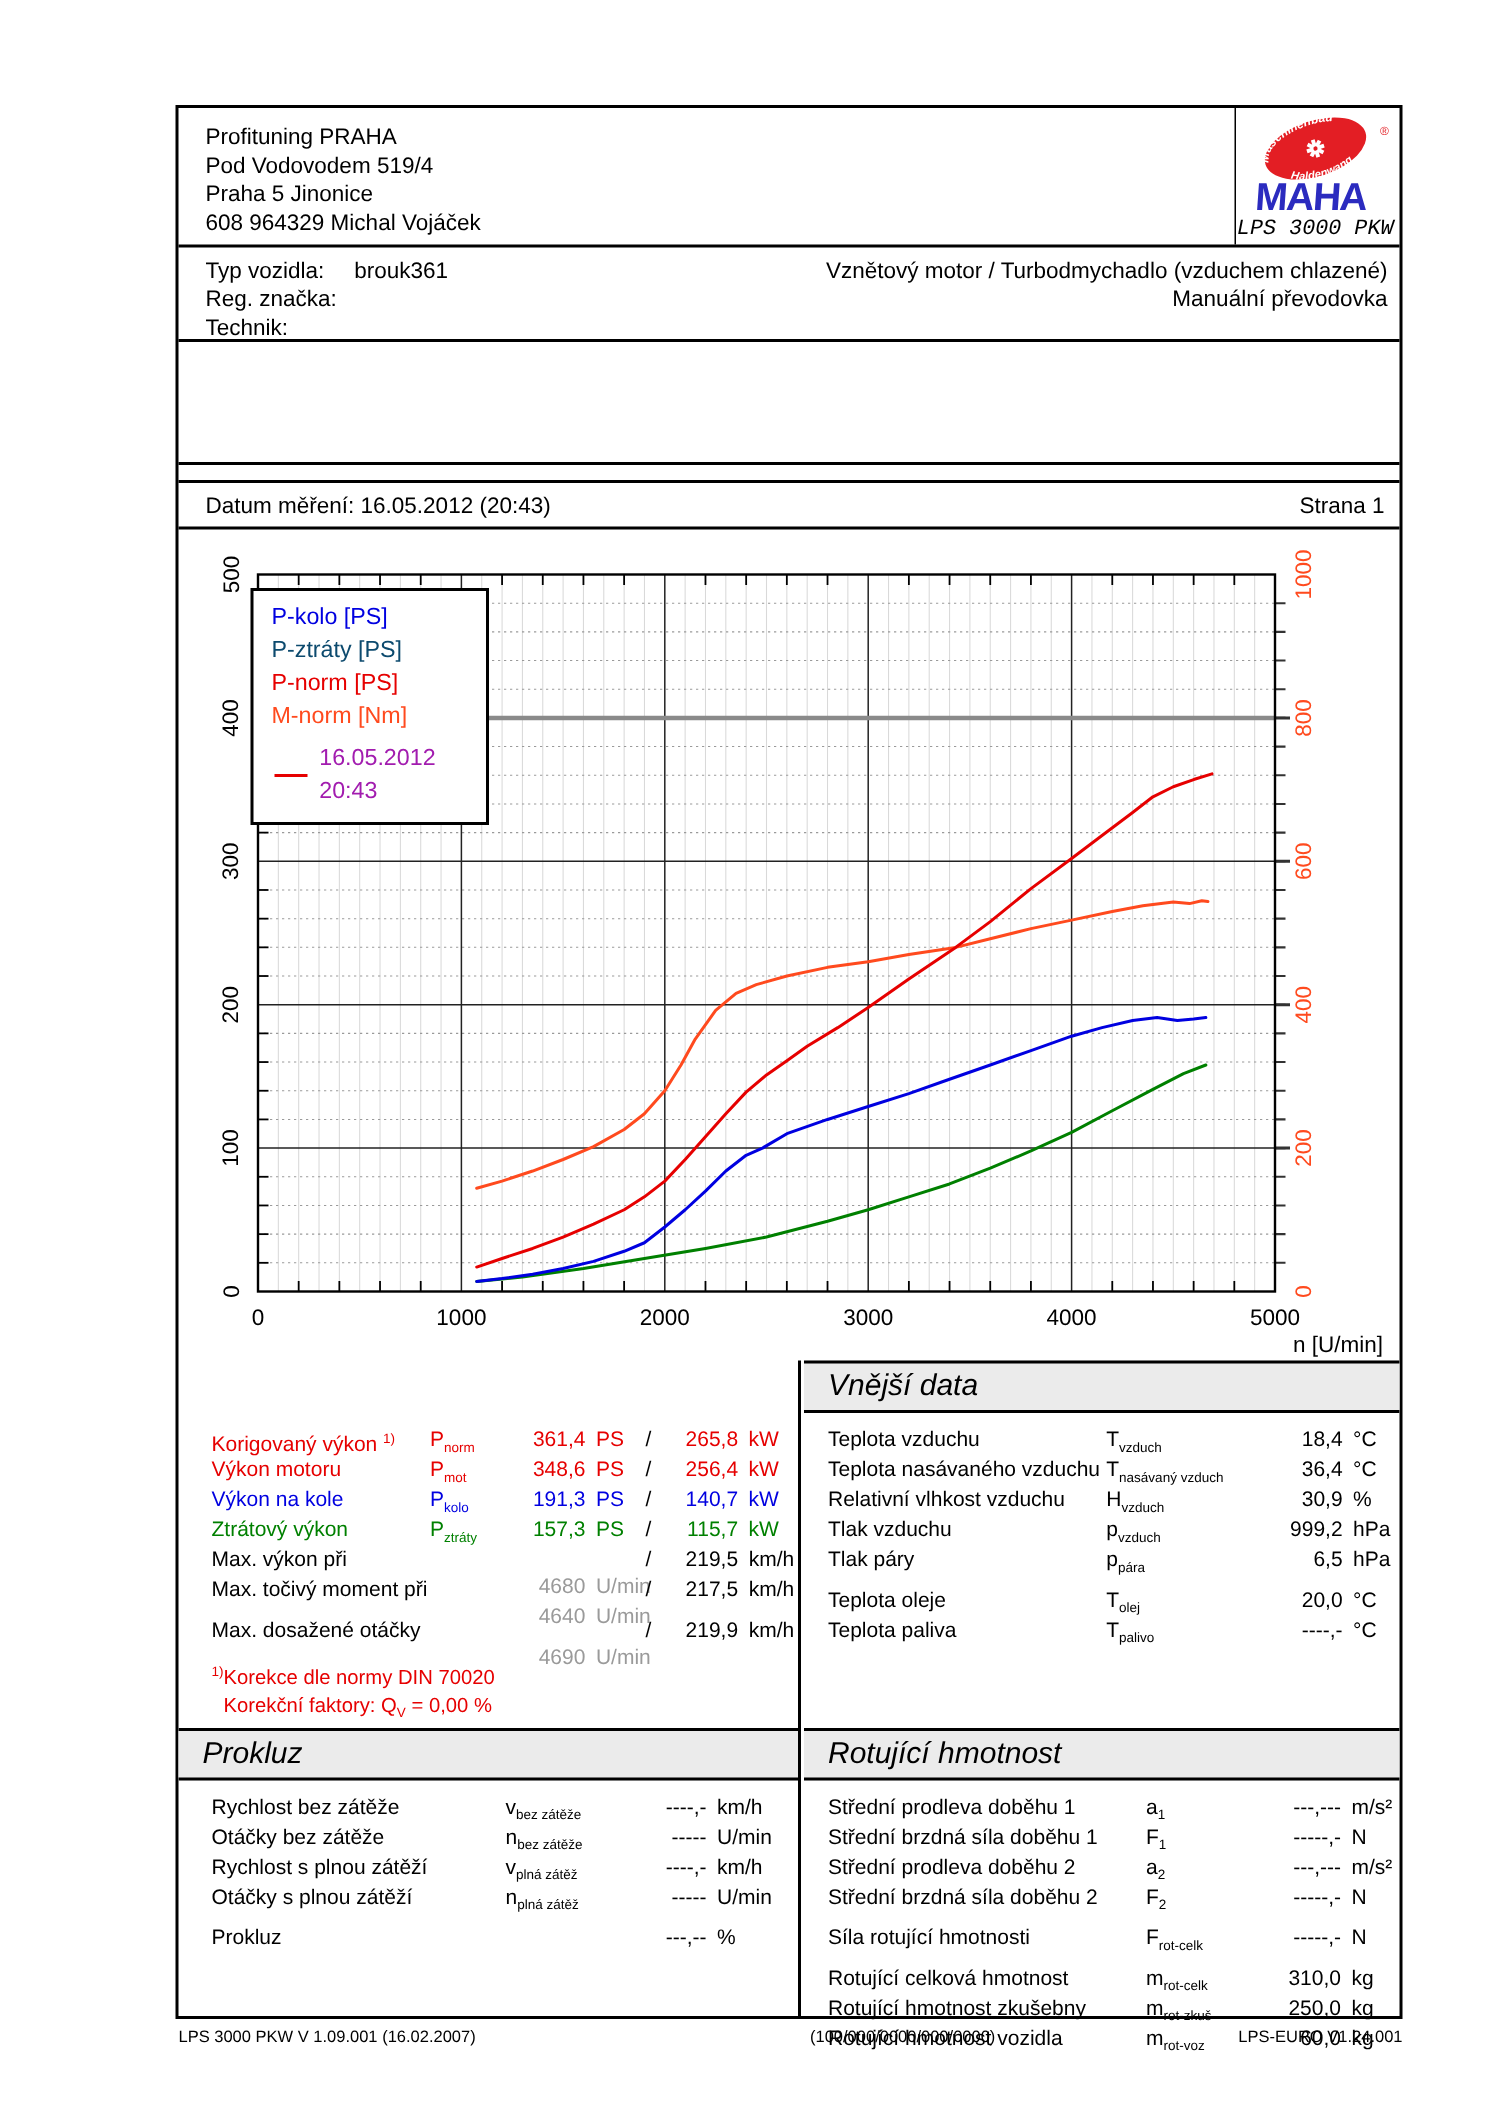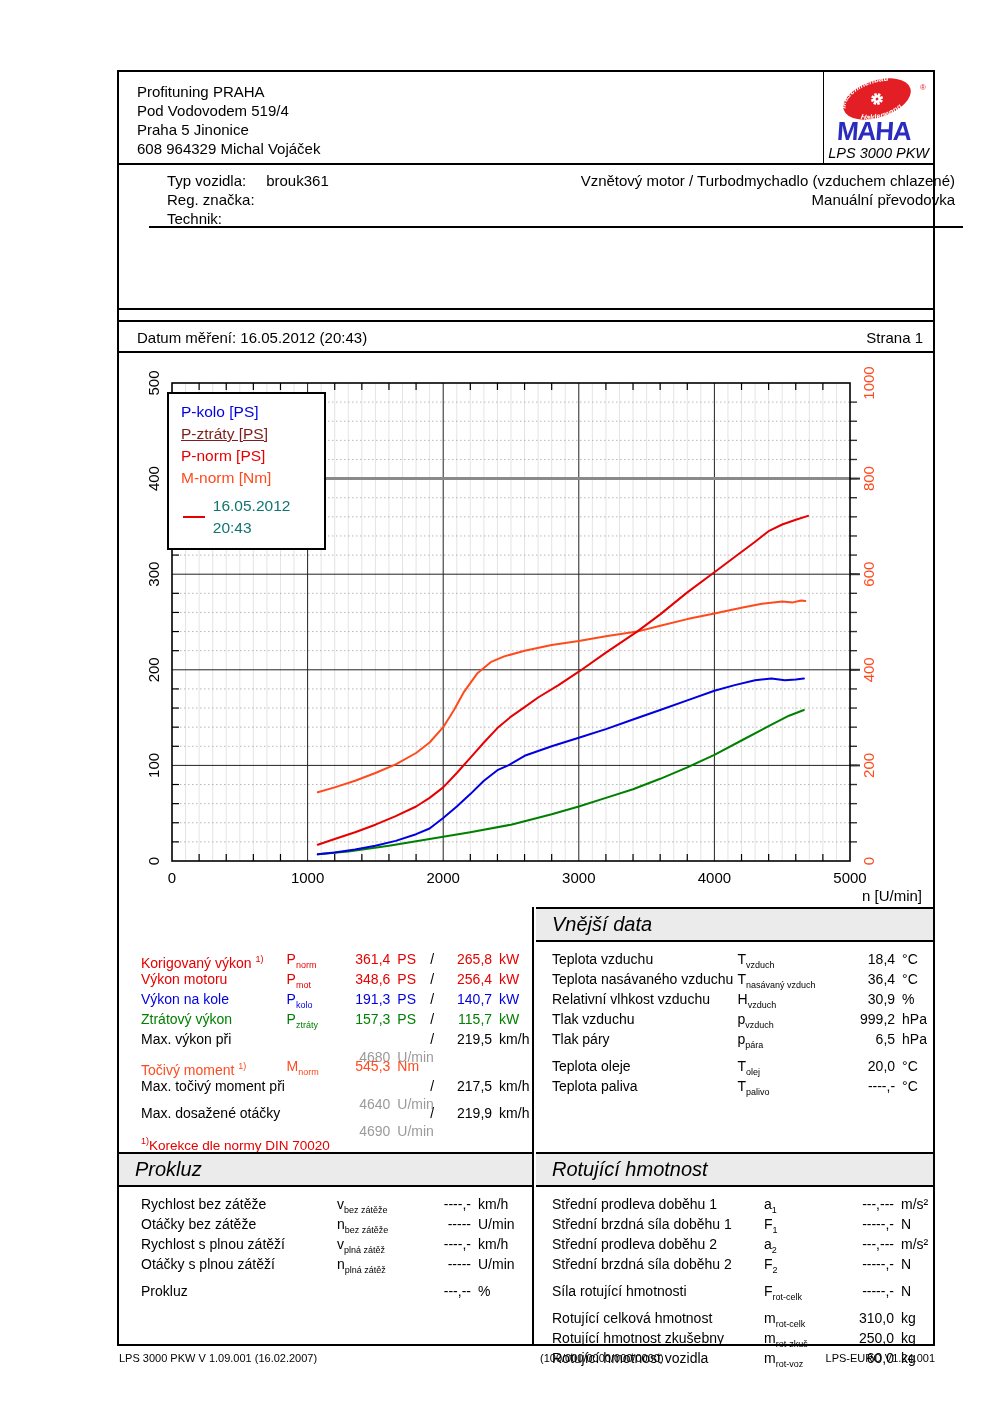--- a/index.html
+++ b/index.html
@@ -8,24 +8,24 @@
   .page { position:absolute; inset:0; background:#fff;padding-left:12px; }
   .sheet { position:absolute; left:117px; top:70px; width:818px; height:1276px;
            border:2px solid #000; }
 
   
   .hdr { position:absolute; left:0; top:0; width:100%; height:93px; border-bottom:2px solid #000; }
   .company { position:absolute; left:18px; top:10px; font-size:15px; line-height:19px; }
   .logoBox { position:absolute; right:0; top:0; width:110px; height:91px; border-left:1.5px solid #000; }
   .logoBox svg { position:absolute; left:3px; top:2px; }
   .model { position:absolute; left:0; right:4px; bottom:2px; text-align:right;
-           font-style:italic; font-size:14.5px; }
-
-  
-  .veh { position:absolute; left:0; top:93px; width:100%; height:63px; border-bottom:2px solid #000; font-size:15px;margin-left:30px; }
+           font-style:italic; font-size:14.5px;font-family:Liberation Mono, monospace; }
+
+  
+  .veh { position:absolute; left:0; top:93px; width:100%; height:63px; border-bottom:2px solid #000; font-size:15px; }
   .vrow { position:absolute; left:18px; line-height:19px; }
   .vlab { display:inline-block; width:95px; }
   .vright { position:absolute; right:8px; text-align:right; line-height:19px; }
 
   .blank { position:absolute; left:0; top:156px; width:100%; height:82px; border-bottom:2px solid #000; }
 
   .datebar { position:absolute; left:0; top:248px; width:100%; height:33px;
              border-top:2px solid #000; border-bottom:2px solid #000; font-size:15px; }
   .datebar .dl { position:absolute; left:18px; top:7px; }
   .datebar .dr { position:absolute; right:10px; top:7px; }
@@ -349,26 +349,26 @@
           <text x="755" y="221.2" font-size="15" fill="#ff4a1e" text-anchor="middle" transform="rotate(-90 755 221.2)">600</text>
           <text x="755" y="125.59999999999997" font-size="15" fill="#ff4a1e" text-anchor="middle" transform="rotate(-90 755 125.59999999999997)">800</text>
           <text x="755" y="30" font-size="15" fill="#ff4a1e" text-anchor="middle" transform="rotate(-90 755 30)">1000</text>
           <polyline points="198.8,501.3 229.3,498.4 270.0,492.7 310.6,486.0 351.3,479.3 392.0,471.7 432.7,461.2 459.8,453.5 486.9,444.9 514.0,436.3 541.2,425.8 568.3,414.3 595.4,401.9 622.5,387.5 649.6,373.2 670.0,362.7 684.9,357.0" fill="none" stroke="#008000" stroke-width="2" stroke-linejoin="round" stroke-linecap="round"></polyline>
           <polyline points="198.8,501.3 215.7,499.4 236.1,496.5 256.4,492.7 276.7,487.9 297.1,481.2 310.6,475.5 324.2,465.0 337.8,453.5 351.3,441.1 364.9,427.7 378.4,417.2 389.3,412.4 405.6,402.8 432.7,393.3 459.8,384.7 486.9,376.1 514.0,366.5 541.2,357.0 568.3,347.4 595.4,337.8 615.7,332.1 636.1,327.3 652.4,325.4 665.9,327.3 676.8,326.4 684.9,325.4" fill="none" stroke="#0000e0" stroke-width="2" stroke-linejoin="round" stroke-linecap="round"></polyline>
           <polyline points="198.8,439.2 215.7,434.4 236.1,427.7 256.4,420.0 276.7,411.4 297.1,400.0 310.6,389.5 324.2,374.2 335.0,357.0 344.5,339.7 358.1,320.6 371.7,309.2 385.2,303.4 405.6,297.7 432.7,291.9 459.8,288.1 486.9,283.3 518.1,278.6 541.2,272.8 568.3,266.1 595.4,260.4 622.5,254.7 642.9,250.8 663.2,248.4 674.0,249.4 682.2,247.5 686.3,248.0" fill="none" stroke="#ff4a1e" stroke-width="2" stroke-linejoin="round" stroke-linecap="round"></polyline>
           <polyline points="198.8,491.7 215.7,486.0 236.1,479.3 256.4,471.7 276.7,463.1 297.1,453.5 310.6,444.9 324.2,434.4 337.8,420.0 351.3,404.8 364.9,389.5 378.4,375.1 392.0,363.6 405.6,354.1 419.1,344.5 439.5,332.1 459.8,318.7 486.9,299.6 518.1,278.6 541.2,261.4 568.3,239.4 595.4,219.3 615.7,204.0 636.1,188.7 649.6,178.2 663.2,171.5 676.8,166.7 689.0,162.9" fill="none" stroke="#e60000" stroke-width="2" stroke-linejoin="round" stroke-linecap="round"></polyline>
         </svg>
       <div class="legend" id="legendBox">
           <div style="color: rgb(0, 0, 224);">P-kolo [PS]</div>
-          <div style="color: #7f1d1d; text-decoration: underline;">P-ztráty [PS]</div>
+          <div style="color: #0c4a6e;">P-ztráty [PS]</div>
           <div style="color: rgb(230, 0, 0);">P-norm [PS]</div>
           <div style="color: rgb(255, 74, 30);">M-norm [Nm]</div>
           <div class="lrun">
             <span class="lswatch" style="border-top-color:#e60000"></span>
-            <span style="color:#0f766e">16.05.2012 20:43</span>
+            <span style="color:#a21caf">16.05.2012 20:43</span>
           </div>
         </div>
     </div>
 
     <div class="results">
       <div class="colL">
         <div class="secBody">
           <div id="perfRows">
               <div class="trow pP c-red">
                 <span class="lbl">Korigovaný výkon <sup>1)</sup></span>
@@ -408,29 +408,20 @@
               </div>
               <div class="trow pP">
                 <span class="lbl">Max. výkon při</span>
                 <span class="sym"></span>
                 <span class="v1 m">4680</span>
                 <span class="u1 m">U/min</span>
                 <span class="sl" style="color:#000">/</span>
                 <span class="v2">219,5</span>
                 <span class="u2">km/h</span>
               </div>
-              <div class="trow pP gap c-orange">
-                <span class="lbl">Točivý moment <sup>1)</sup></span>
-                <span class="sym">M<sub>norm</sub></span>
-                <span class="v1">545,3</span>
-                <span class="u1">Nm</span>
-                <span class="sl" style="color:#000"></span>
-                <span class="v2"></span>
-                <span class="u2"></span>
-              </div>
               <div class="trow pP">
                 <span class="lbl">Max. točivý moment při</span>
                 <span class="sym"></span>
                 <span class="v1 m">4640</span>
                 <span class="u1 m">U/min</span>
                 <span class="sl" style="color:#000">/</span>
                 <span class="v2">217,5</span>
                 <span class="u2">km/h</span>
               </div>
               <div class="trow pP gap">

